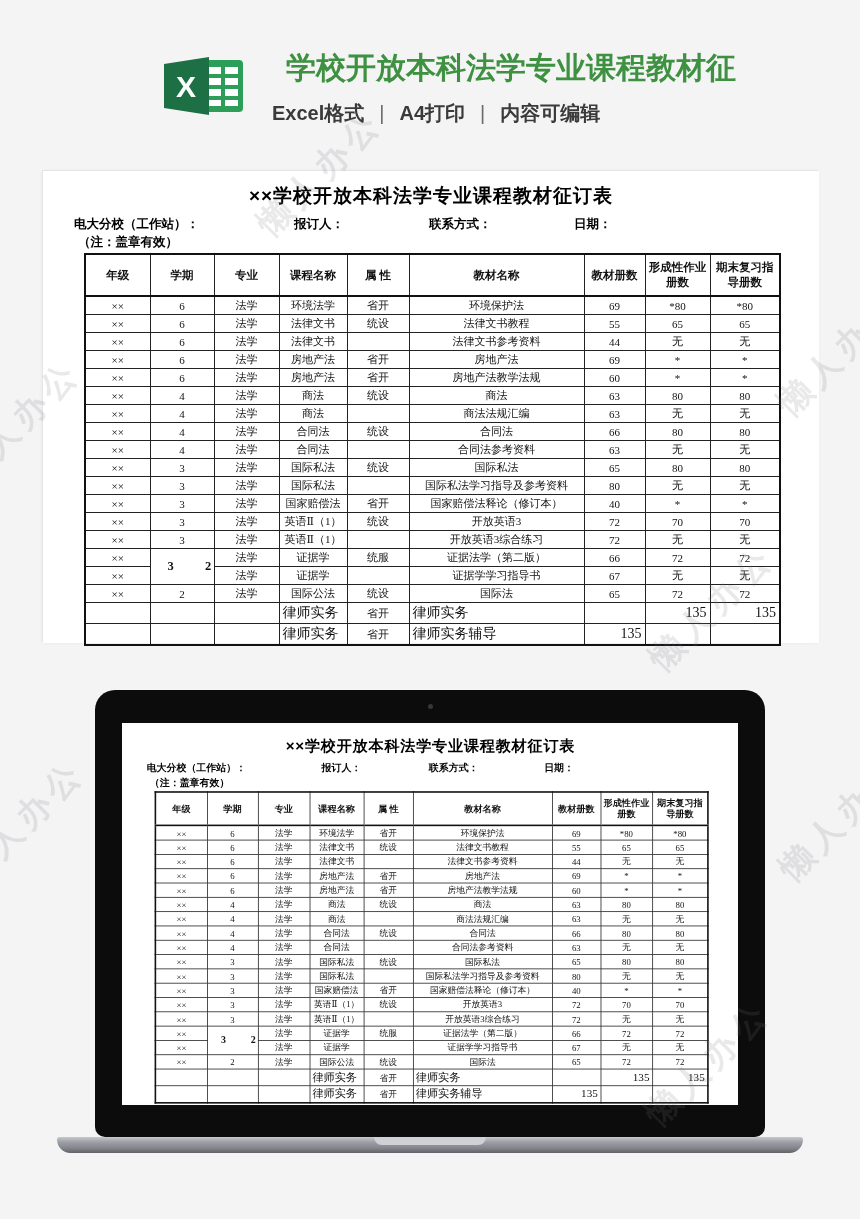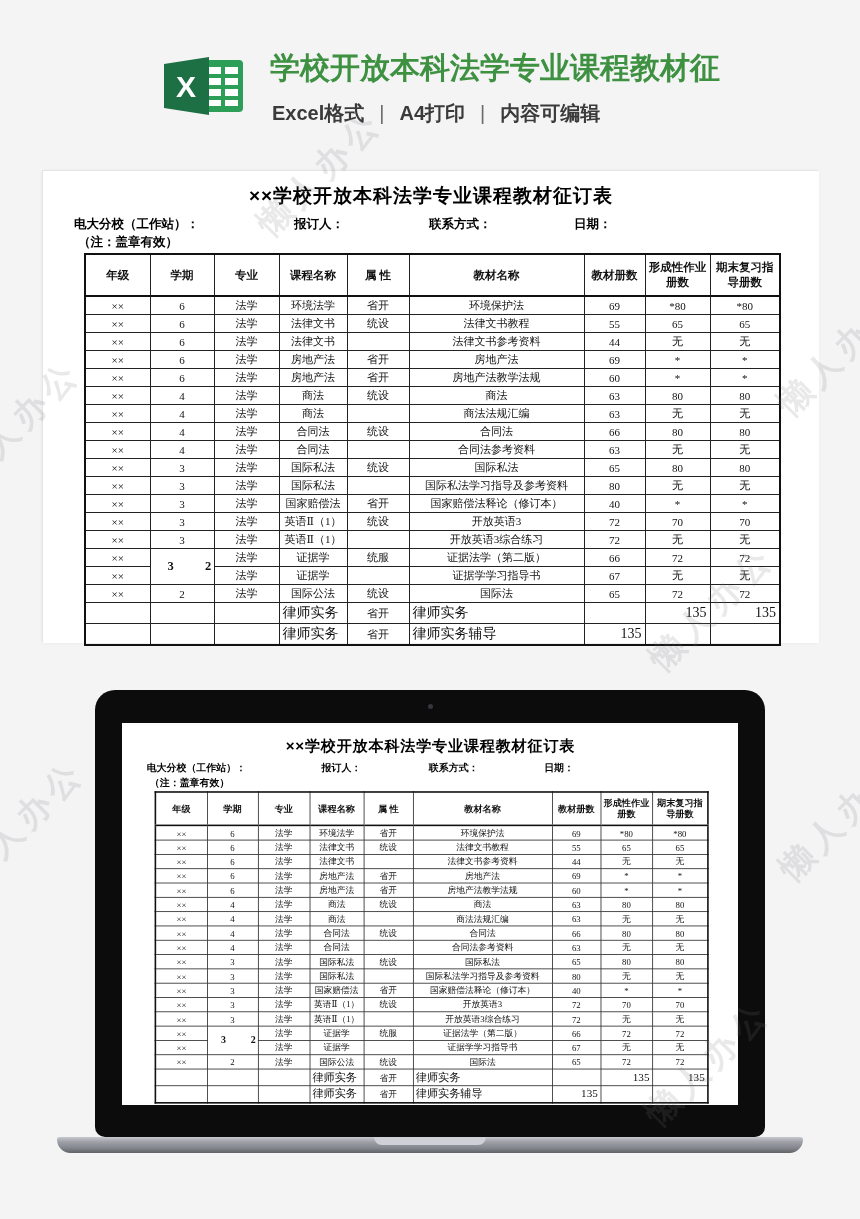--- a/index.html
+++ b/index.html
@@ -5,21 +5,21 @@
   html,body{margin:0;padding:0;}
   body{
     width:860px;height:1219px;position:relative;overflow:hidden;
     background:#f4f4f5;
     font-family:"Liberation Sans",sans-serif;
   }
 
   
   .xl-icon{position:absolute;left:164px;top:57px;width:82px;height:58px;}
   .page-title{
-    position:absolute;left:270px;top:48px;
+    position:absolute;left:286px;top:48px;
     font-size:30px;font-weight:bold;color:#3f9142;
     white-space:nowrap;max-width:460px;overflow:hidden;
   }
   .page-sub{
     position:absolute;left:272px;top:100px;
     font-size:20px;font-weight:bold;color:#3a3a3a;white-space:nowrap;
   }
   .page-sub .sep{color:#6a6a6a;font-weight:normal;margin:0 15px;}
 
   

